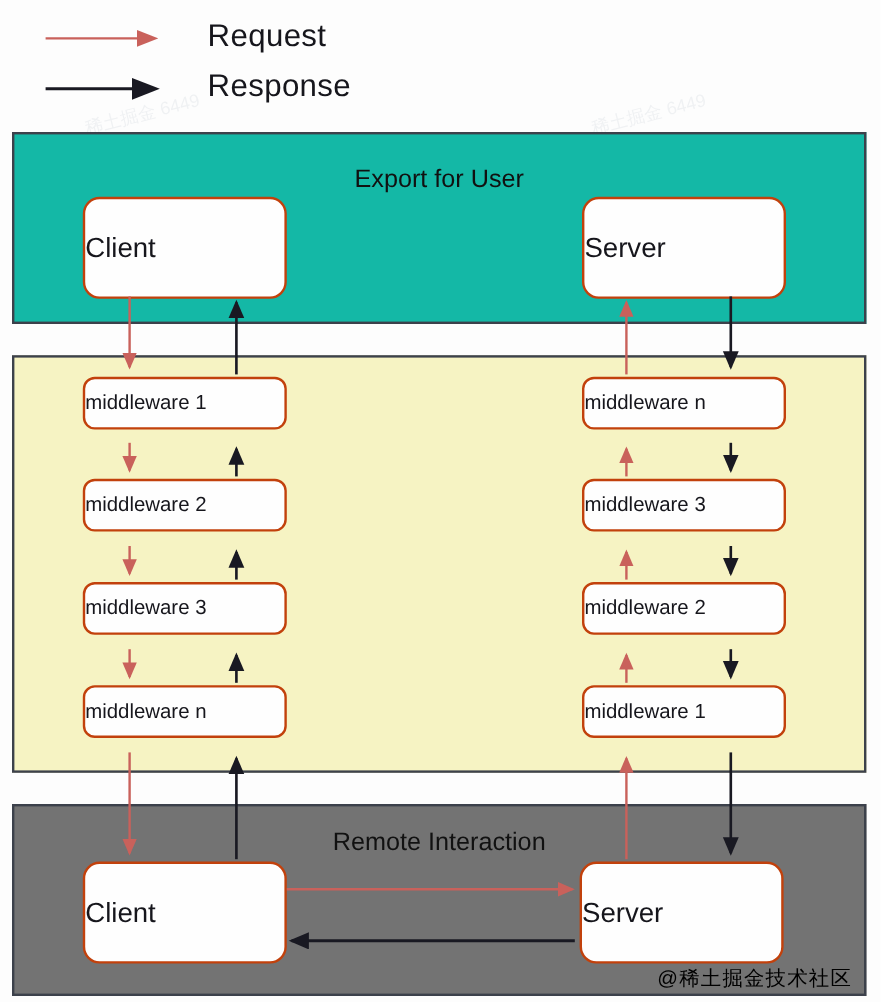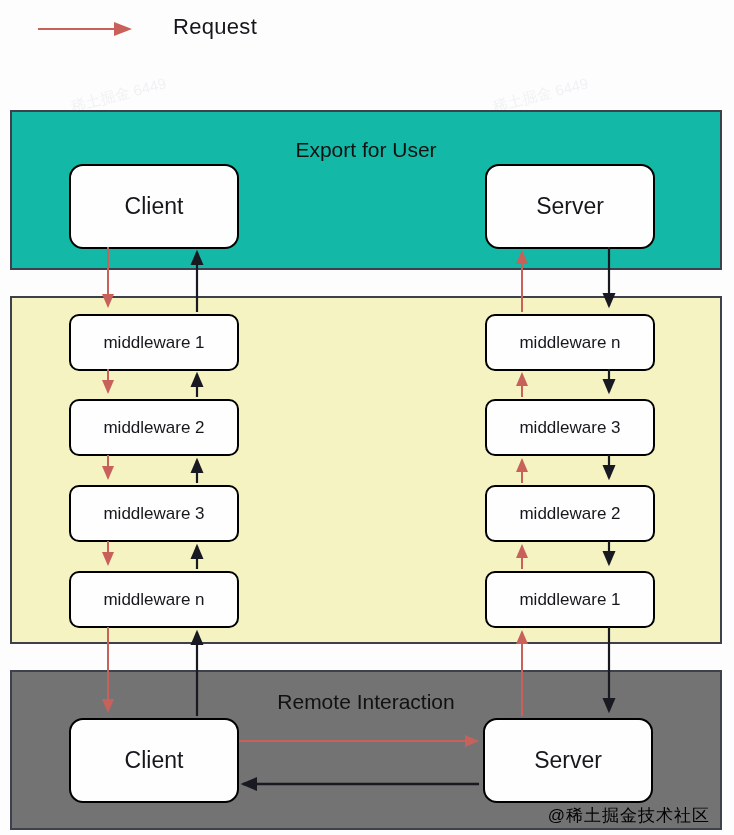--- a/index.html
+++ b/index.html
@@ -3,38 +3,38 @@
 <meta charset="utf-8">
 <style>
   html,body{margin:0;padding:0;background:#fff;}
   #canvas{
     position:relative;width:734px;height:835px;overflow:hidden;
     font-family:"Liberation Sans","DejaVu Sans",sans-serif;
     color:#16161c;background:#fdfdfd;
   }
   
   .legend-row{position:absolute;left:36px;display:flex;align-items:center;gap:32px;}
-  .legend-row .lab{font-size:22px;letter-spacing:.3px;}
+  .legend-row .lab{font-size:26px;letter-spacing:.3px;}
   
   .section{
     position:absolute;left:10px;width:708px;
     border:2px solid #3c414b;box-sizing:content-box;
   }
   .section-title{
     position:absolute;width:100%;text-align:center;
     font-size:21px;color:#111;
   }
   
   .node{
-    position:absolute;background:#fefefe;border:2px solid #000000;
-    display:flex;align-items:center;justify-content:center;
+    position:absolute;background:#fefefe;border:2px solid #c2410c;
+    display:flex;align-items:center;justify-content:flex-start;
     box-sizing:border-box;
   }
   .node.big{width:170px;height:85px;border-radius:14px;font-size:23px;}
-  .node.mw{width:170px;height:57px;border-radius:10px;font-size:17px;}
+  .node.mw{width:170px;height:44px;border-radius:10px;font-size:17px;}
   
   #arrows{position:absolute;left:0;top:0;width:734px;height:835px;pointer-events:none;}
   
   .wm-faint{
     position:absolute;font-size:15px;color:#5a6e86;opacity:.08;
     transform:rotate(-14deg);white-space:nowrap;
   }
   .wm-main{
     position:absolute;right:24px;top:804px;font-size:17px;color:#000000;
     letter-spacing:1px;
@@ -54,20 +54,31 @@
   <div class="legend-row" style="top:14px">
     <svg width="105" height="26">
       <defs>
         <marker id="lr" markerWidth="9" markerHeight="8" refX="7" refY="3.5" orient="auto">
           <path d="M0,0 L9,3.5 L0,7 z" fill="#c9615b"></path>
         </marker>
       </defs>
       <line x1="2" y1="15" x2="92" y2="15" stroke="#c9615b" stroke-width="2" marker-end="url(#lr)"></line>
     </svg>
     <span class="lab">Request</span>
+  </div>
+  <div class="legend-row" style="top:56px">
+    <svg width="105" height="26">
+      <defs>
+        <marker id="lb" markerWidth="9" markerHeight="8" refX="7" refY="3.5" orient="auto">
+          <path d="M0,0 L9,3.5 L0,7 z" fill="#191922"></path>
+        </marker>
+      </defs>
+      <line x1="2" y1="15" x2="92" y2="15" stroke="#191922" stroke-width="2.6" marker-end="url(#lb)"></line>
+    </svg>
+    <span class="lab">Response</span>
   </div>
 
   <div class="section" style="top:110px;height:156px;background:#14b8a6">
     <div class="section-title" style="top:26px">Export for User</div>
     <div class="node big" style="left:57px;top:52px">
       <span>Client</span>
     </div>
     <div class="node big" style="left:473px;top:52px">
       <span>Server</span>
     </div>

